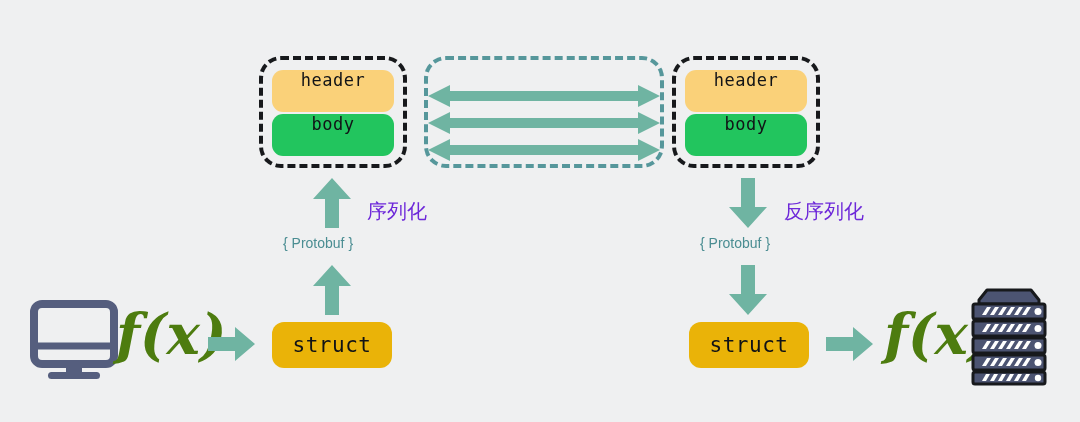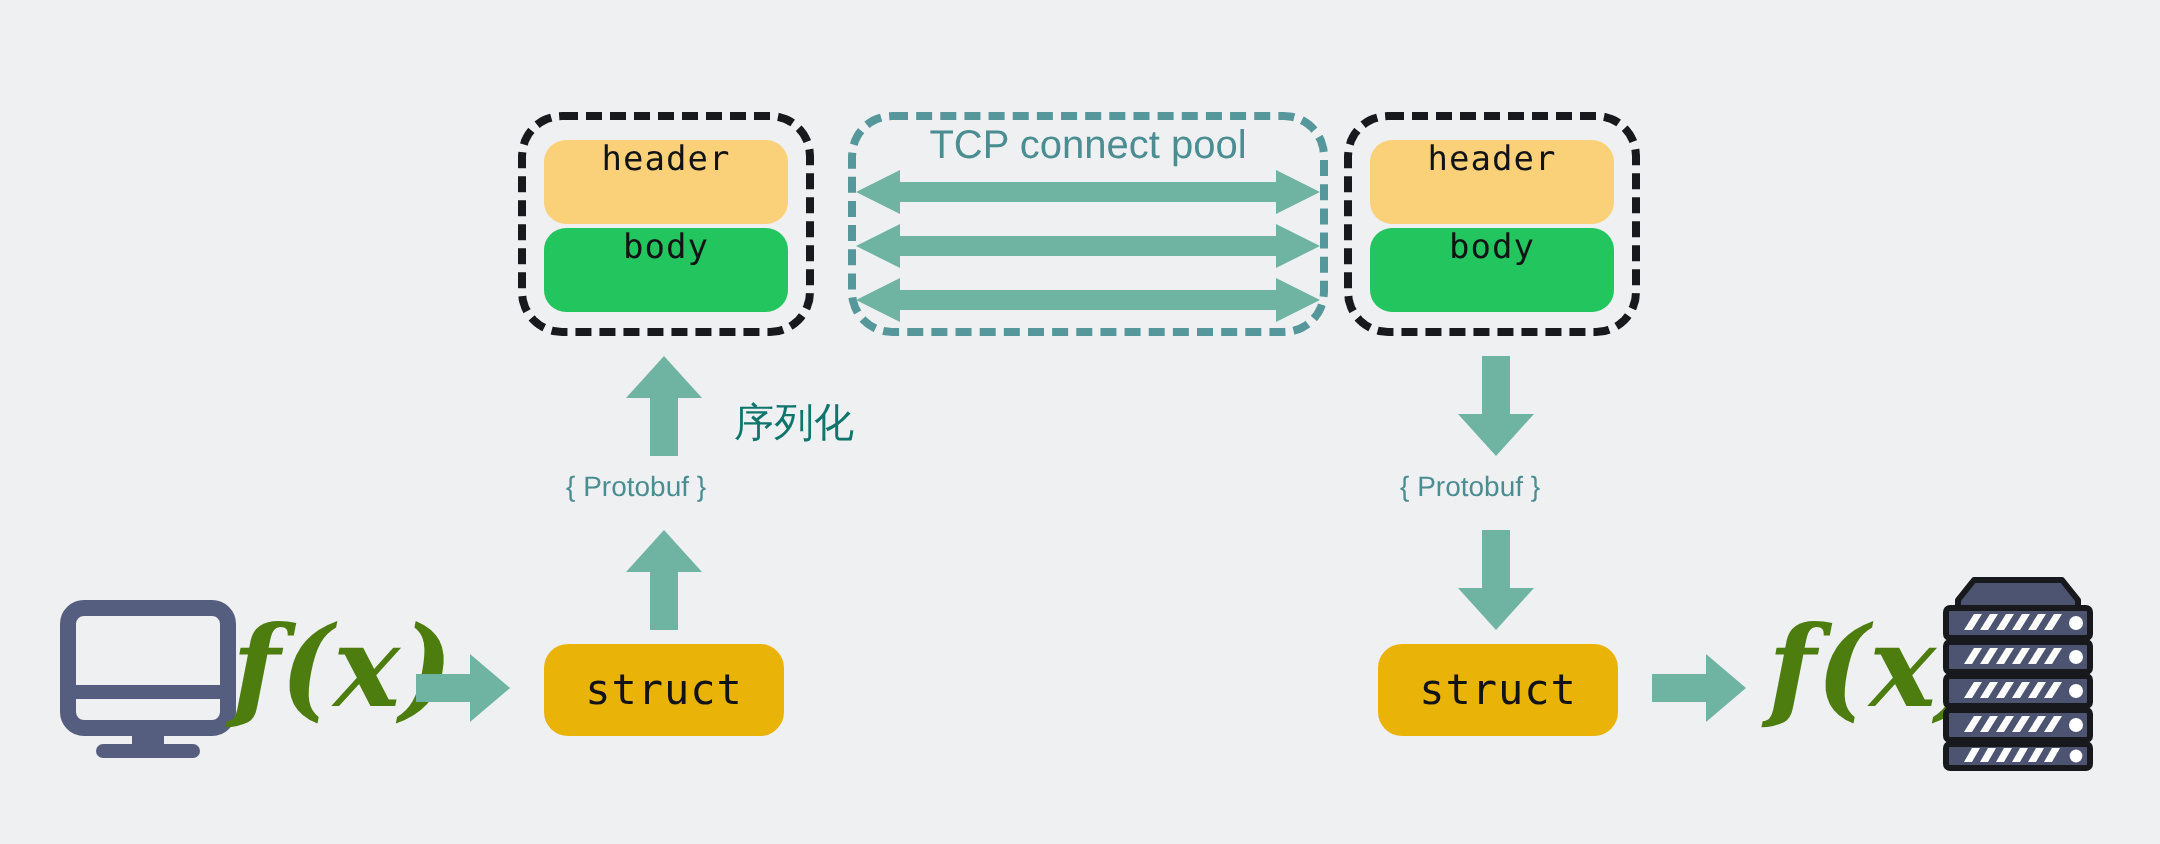--- a/index.html
+++ b/index.html
@@ -63,21 +63,21 @@
     align-items: center;
     justify-content: center;
     font-family: "DejaVu Sans Mono", "Liberation Mono", monospace;
     font-size: 21px;
     color: #111316;
     letter-spacing: 0.5px;
   }
 
   
   .tag-label {
-    color: #0f766e;
+    color: #6d28d9;
     font-size: 20px;
     white-space: nowrap;
   }
   .proto-label {
     color: #4A8D92;
     font-size: 14px;
     white-space: nowrap;
   }
 
   
@@ -137,21 +137,20 @@
   <div class="abs packet-box" style="left:259px; top:56px; width:148px; height:112px;"></div>
   <div class="abs pkt-field pkt-header" style="left:272px; top:70px; width:122px; height:42px;">
     <span>header</span>
   </div>
   <div class="abs pkt-field pkt-body" style="left:272px; top:114px; width:122px; height:42px;">
     <span>body</span>
   </div>
 
   <div class="abs pool-box" style="left:424px; top:56px; width:240px; height:112px;"></div>
 
-  <div class="abs pool-title" style="left:424px; top:62px; width:240px;">TCP connect pool</div>
 
   <div class="abs" style="left:428px; top:84px;">
     <svg width="232" height="78" viewBox="0 0 232 78">
       <g fill="#6FB4A2">
         <path d="M0 12 L22 1 L22 7 L210 7 L210 1 L232 12 L210 23 L210 17 L22 17 L22 23 Z"></path>
         <path d="M0 39 L22 28 L22 34 L210 34 L210 28 L232 39 L210 50 L210 44 L22 44 L22 50 Z"></path>
         <path d="M0 66 L22 55 L22 61 L210 61 L210 55 L232 66 L210 77 L210 71 L22 71 L22 77 Z"></path>
       </g>
     </svg>
   </div>
@@ -163,20 +162,21 @@
   <div class="abs pkt-field pkt-body" style="left:685px; top:114px; width:122px; height:42px;">
     <span>body</span>
   </div>
 
   <div class="abs" style="left:729px; top:178px;">
     <svg width="38" height="50" viewBox="0 0 38 50">
       <path d="M12 0 L26 0 L26 29 L38 29 L19 50 L0 29 L12 29 Z" fill="#6FB4A2"></path>
     </svg>
   </div>
 
+  <div class="abs tag-label" style="left:784px; top:198px;">反序列化</div>
 
   <div class="abs proto-label" style="left:700px; top:235px;">{ Protobuf }</div>
 
   <div class="abs" style="left:729px; top:265px;">
     <svg width="38" height="50" viewBox="0 0 38 50">
       <path d="M12 0 L26 0 L26 29 L38 29 L19 50 L0 29 L12 29 Z" fill="#6FB4A2"></path>
     </svg>
   </div>
 
   <div class="abs struct-box" style="left:689px; top:322px; width:120px; height:46px;">

